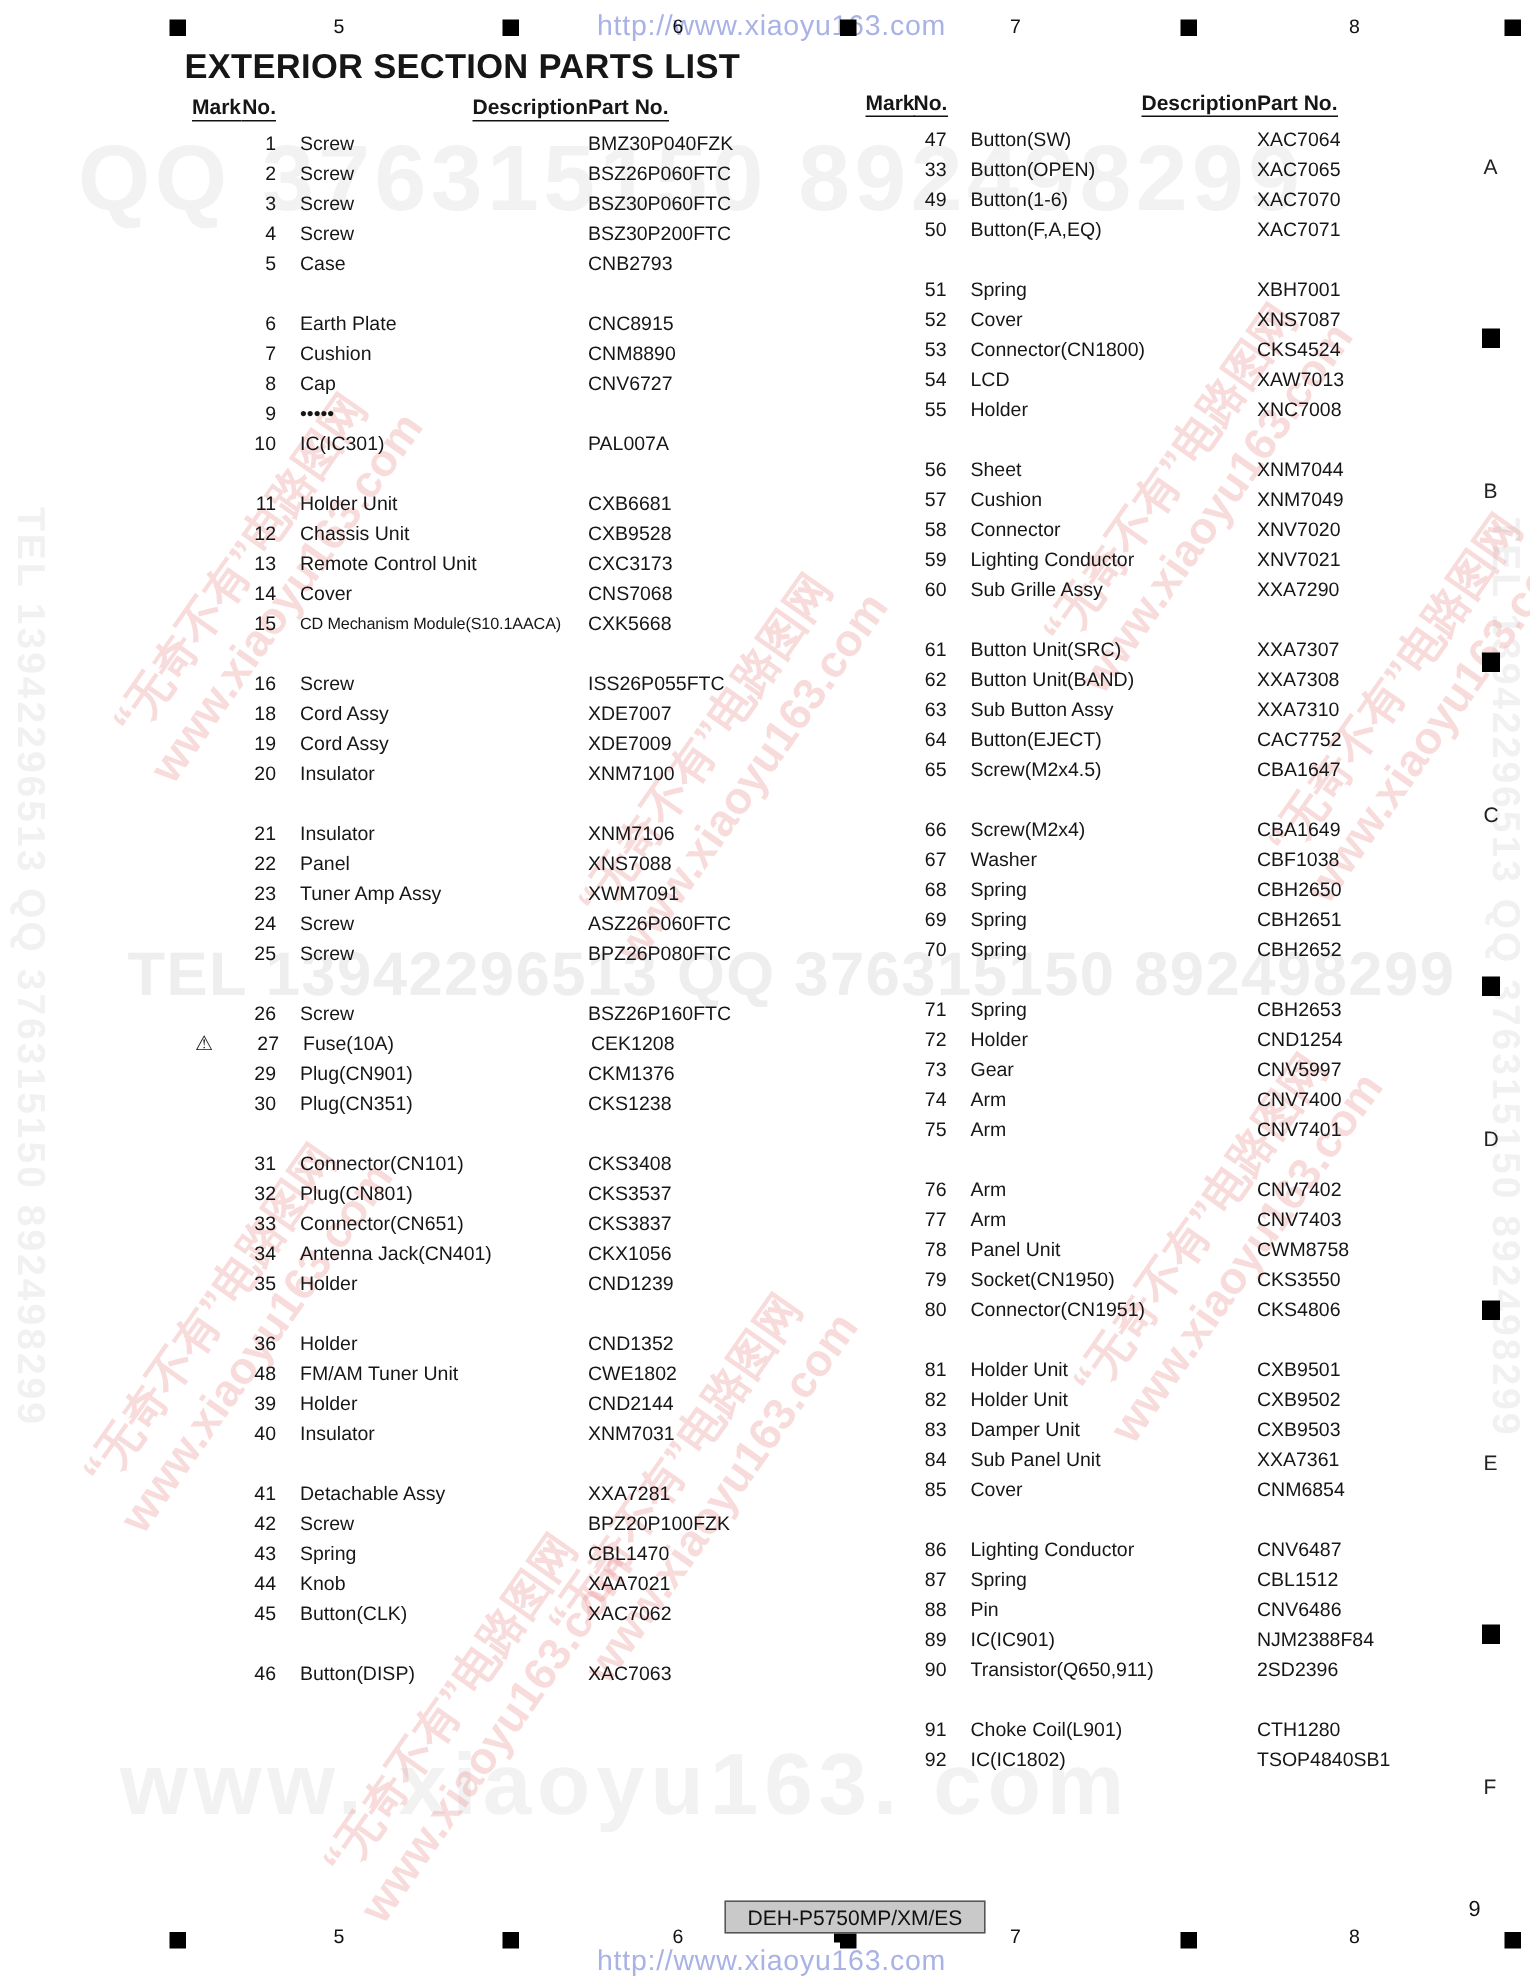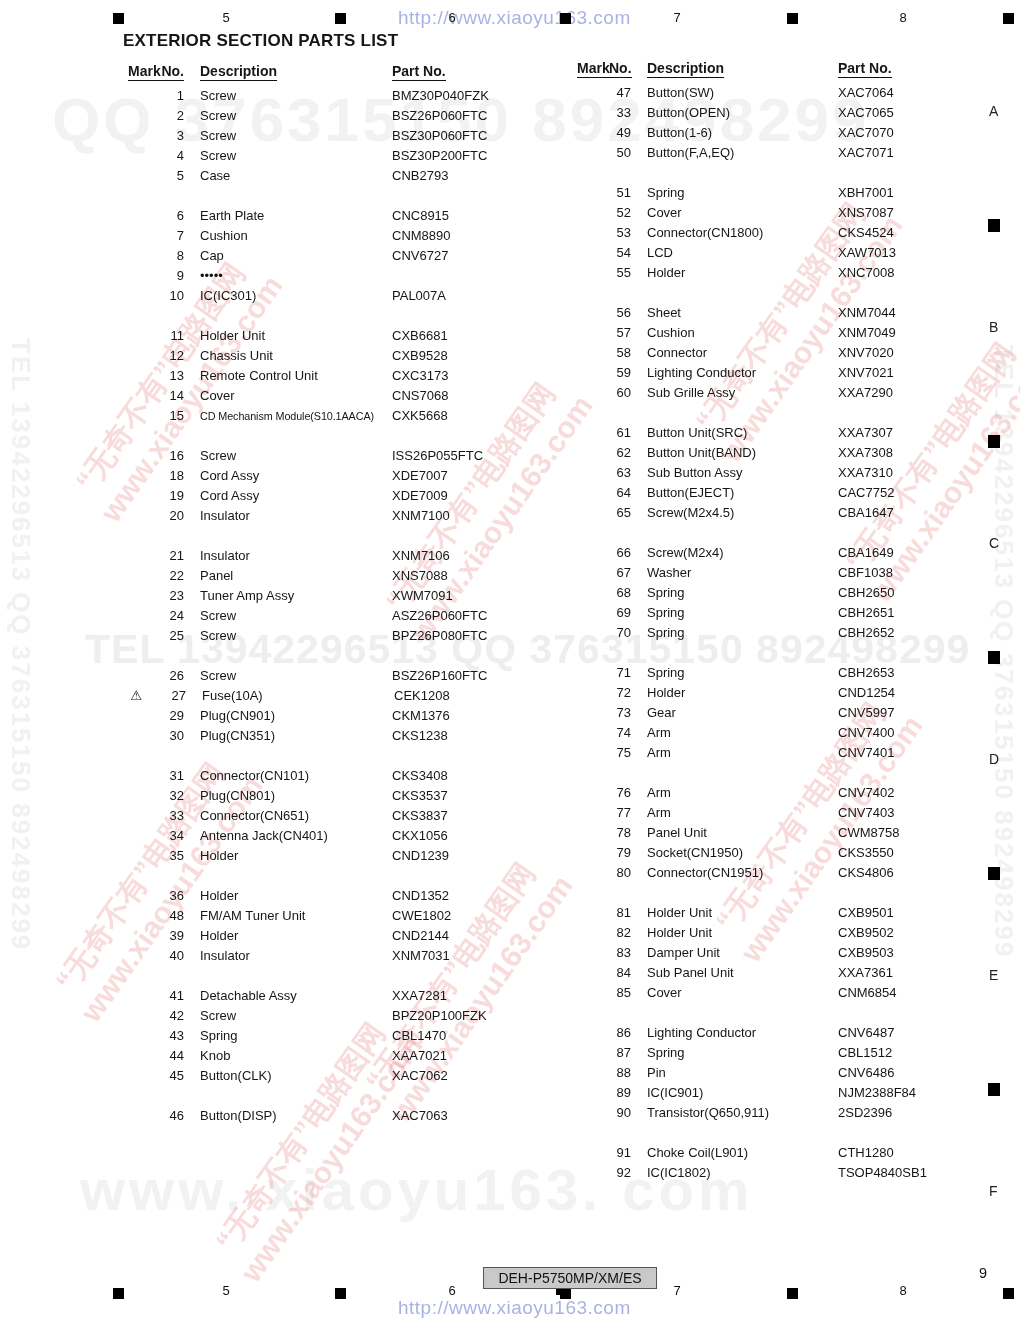--- a/index.html
+++ b/index.html
@@ -21,28 +21,28 @@
   .p4{left:320px;top:950px;} .p5{left:650px;top:290px;} .p6{left:670px;top:790px;}
   .p7{left:170px;top:1110px;} .p8{left:800px;top:430px;}
 
   
   .content{position:absolute;inset:0;z-index:1;}
   .sq{position:absolute;width:11px;height:11px;background:#000;}
   .ruler-num{position:absolute;font-size:13px;color:#111;transform:translateX(-50%);}
   .url{position:absolute;font-size:19px;color:#a9b2e5;letter-spacing:.5px;}
   .url-top{left:398px;top:7px;}
   .url-bottom{left:398px;top:1297px;}
-  .title{position:absolute;left:123px;top:31px;font-size:17px;font-weight:bold;letter-spacing:.2px;}
+  .title{position:absolute;left:123px;top:31px;font-size:23px;font-weight:bold;letter-spacing:.2px;}
 
   .col{position:absolute;width:385px;}
   .col-left{left:128px;top:62px;}
   .col-right{left:577px;top:59px;}
   .hdr{display:flex;height:20px;line-height:18px;font-weight:bold;font-size:14px;margin-bottom:4px;}
   .hdr i{font-style:normal;border-bottom:1.5px solid #111;padding-bottom:1px;}
-  .hdr .c-desc{text-align:left;}
+  .hdr .c-desc{text-align:right;}
   .row{display:flex;height:20px;line-height:20px;font-size:13px;}
   .c-mark{width:32px;flex:none;white-space:nowrap;}
   .c-no{width:24px;flex:none;text-align:right;}
   .c-desc{width:192px;flex:none;padding-left:16px;white-space:nowrap;}
   .c-part{flex:1;white-space:nowrap;}
   .col-right .c-no{width:22px;}
   .col-right .c-desc{width:191px;}
   .c-desc.small{font-size:10.8px;letter-spacing:-.1px;}
   .c-mark.warn{font-size:13.5px;padding-left:2px;color:#111;}
   .group{margin-bottom:20px;}

